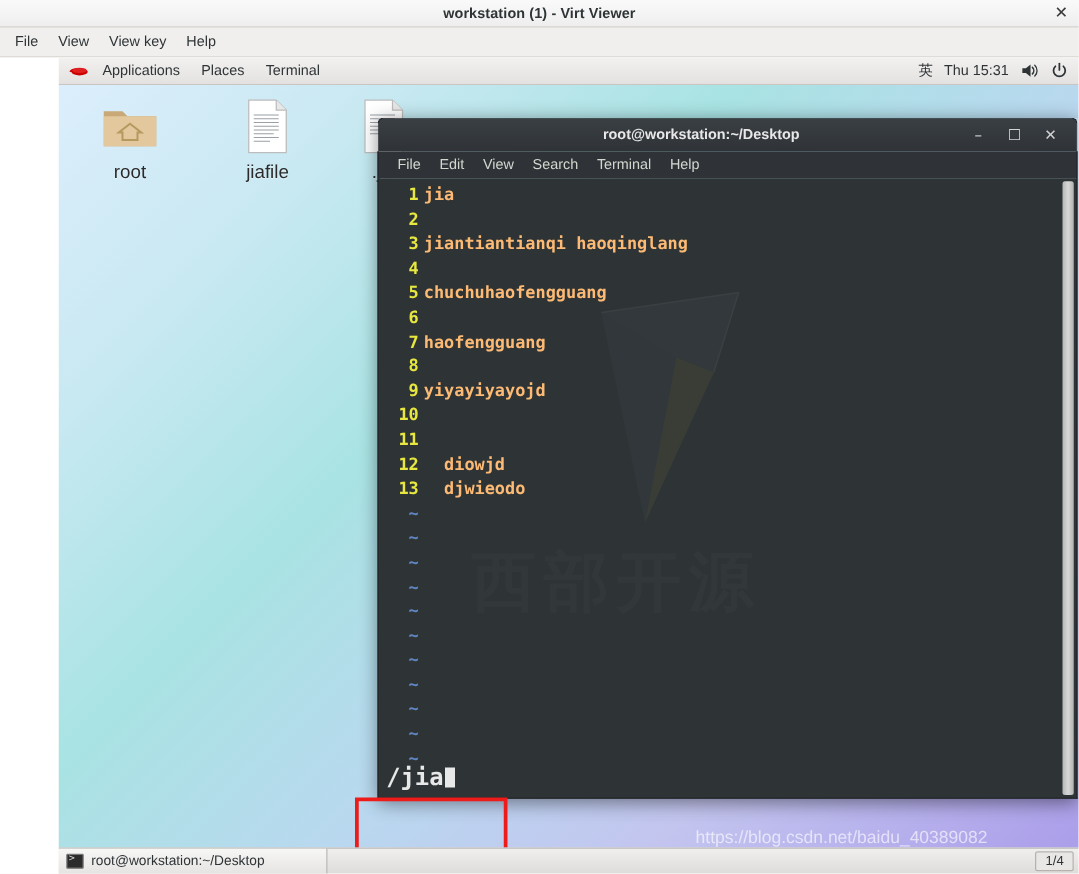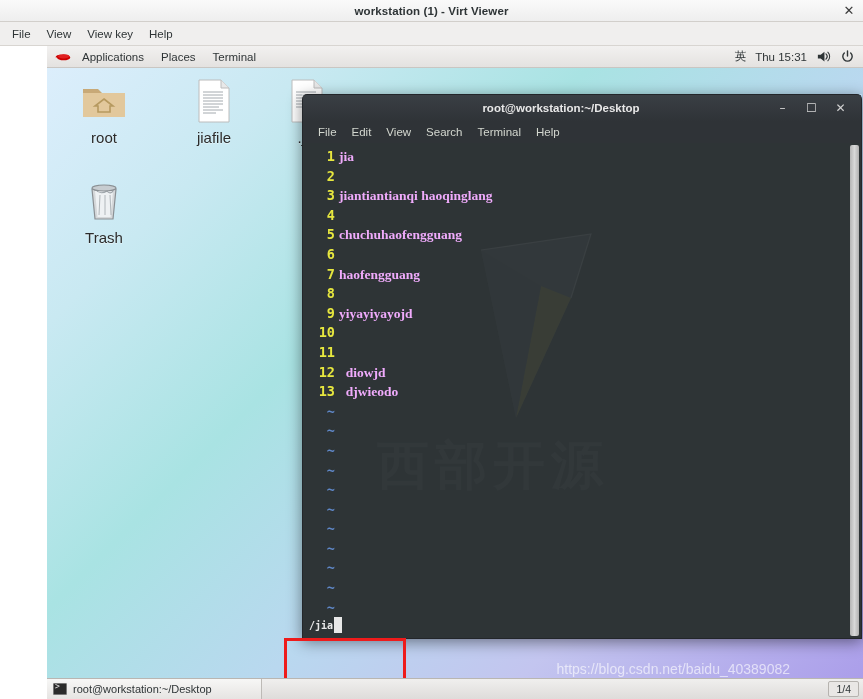--- a/index.html
+++ b/index.html
@@ -148,30 +148,30 @@
     flex: 1 1 auto; position: relative; z-index: 2;
     font-family: "DejaVu Sans Mono", monospace;
     font-size: 13.5px; line-height: 19.6px;
     padding: 4px 0 0 2px;
   }
   .vline { display: flex; white-space: pre; height: 19.6px; }
   .vnum {
     width: 34px; text-align: right; color: #e7e73f;
     font-weight: bold; flex: 0 0 34px; padding-right: 4px;
   }
-  .vtxt { color: #f0abfc; font-weight: bold; font-family: Liberation Serif, serif; }
+  .vtxt { color: #fdba74; font-weight: bold; }
   .vtilde {
     color: #5f87c7; font-weight: bold;
     width: 34px; text-align: right; padding-right: 4px;
     flex: 0 0 34px;
   }
   .vstatus {
     position: absolute; left: 6px; bottom: 5px;
     font-family: "DejaVu Sans Mono", monospace;
-    font-size: 10px; color: #e8e8e8; font-weight: bold;
+    font-size: 19px; color: #e8e8e8; font-weight: bold;
     display: flex; align-items: center; z-index: 3;
   }
   .vcursor {
     display: inline-block; width: 8px; height: 16px;
     background: #e8e8e8; margin-left: 1px;
   }
   
   .term-scroll {
     flex: 0 0 13px; background: #2e3436;
     display: flex; align-items: stretch; padding: 2px 2px;
@@ -329,34 +329,20 @@
             <path d="M2 1h22l8 8v34H2z" fill="#ffffff" stroke="#bcbcbc" stroke-width="1"></path>
             <path d="M24 1v8h8" fill="#e8e8e8" stroke="#bcbcbc" stroke-width="1"></path>
             <g stroke="#9aa0a6" stroke-width=".9">
               <path d="M6 13h20M6 16h20M6 19h20M6 22h20M6 25h20M6 28h16"></path>
             </g>
           </svg>
         </div>
         <div class="lbl">.jia</div>
       </div>
 
-      <div class="dicon" style="left:18px; top:108px;">
-        <div class="glyph">
-          <svg width="40" height="44" viewBox="0 0 40 44">
-            <path d="M8 10h24l-3 30H11z" fill="#d5d8da" stroke="#8a8f93" stroke-width="1.2"></path>
-            <path d="M11 12h18l-2.5 26h-13z" fill="#eef1f3"></path>
-            <path d="M12 11c3 4 8 3 11 1 2 3 5 2 6 0" fill="none" stroke="#9fa6ab" stroke-width="1.2"></path>
-            <ellipse cx="20" cy="9" rx="12" ry="3" fill="#c7ccd0" stroke="#8a8f93" stroke-width="1.1"></ellipse>
-            <g stroke="#b0b6ba" stroke-width="1">
-              <path d="M16 16l-1 20M21 16v20M26 16l1 20"></path>
-            </g>
-          </svg>
-        </div>
-        <div class="lbl">Trash</div>
-      </div>
 
       <div class="term">
 
         <div class="term-titlebar">
           <span class="term-title">root@workstation:~/Desktop</span>
           <div class="term-btns">
             <span class="term-btn">–</span>
             <span class="term-btn">☐</span>
             <span class="term-btn">✕</span>
           </div>

